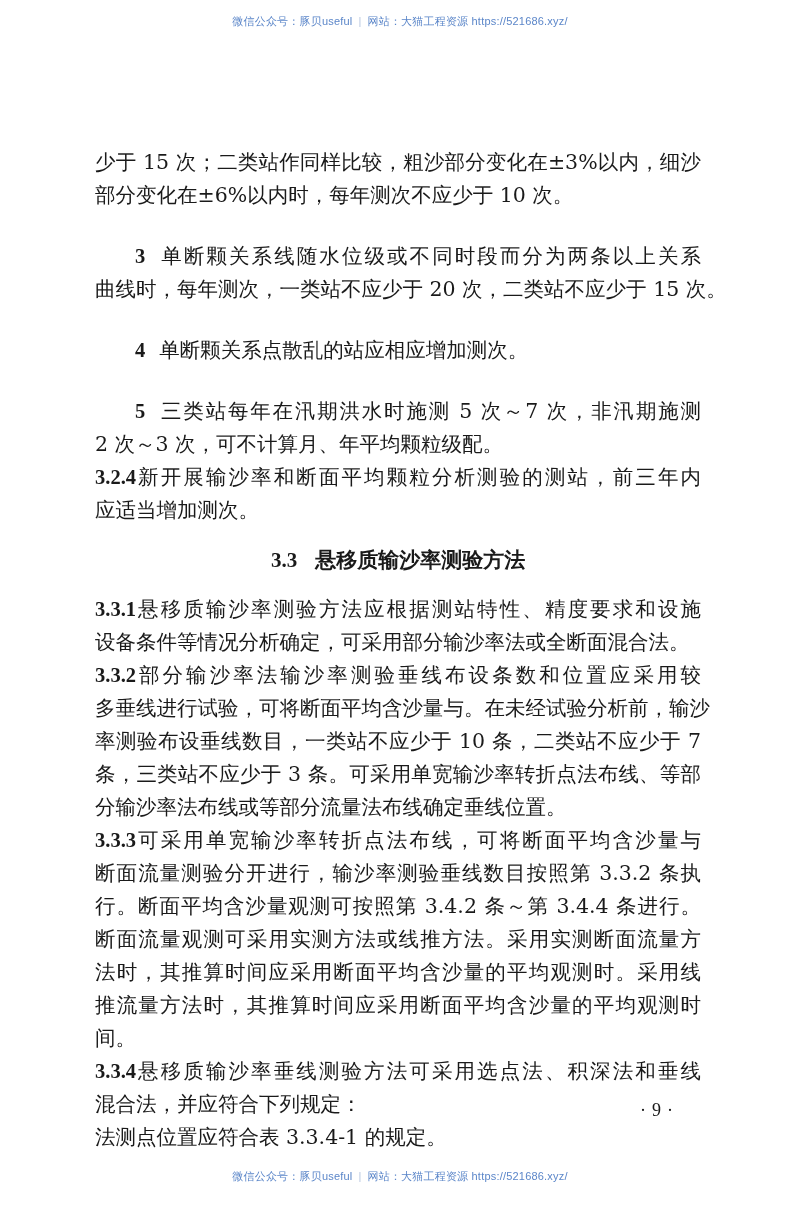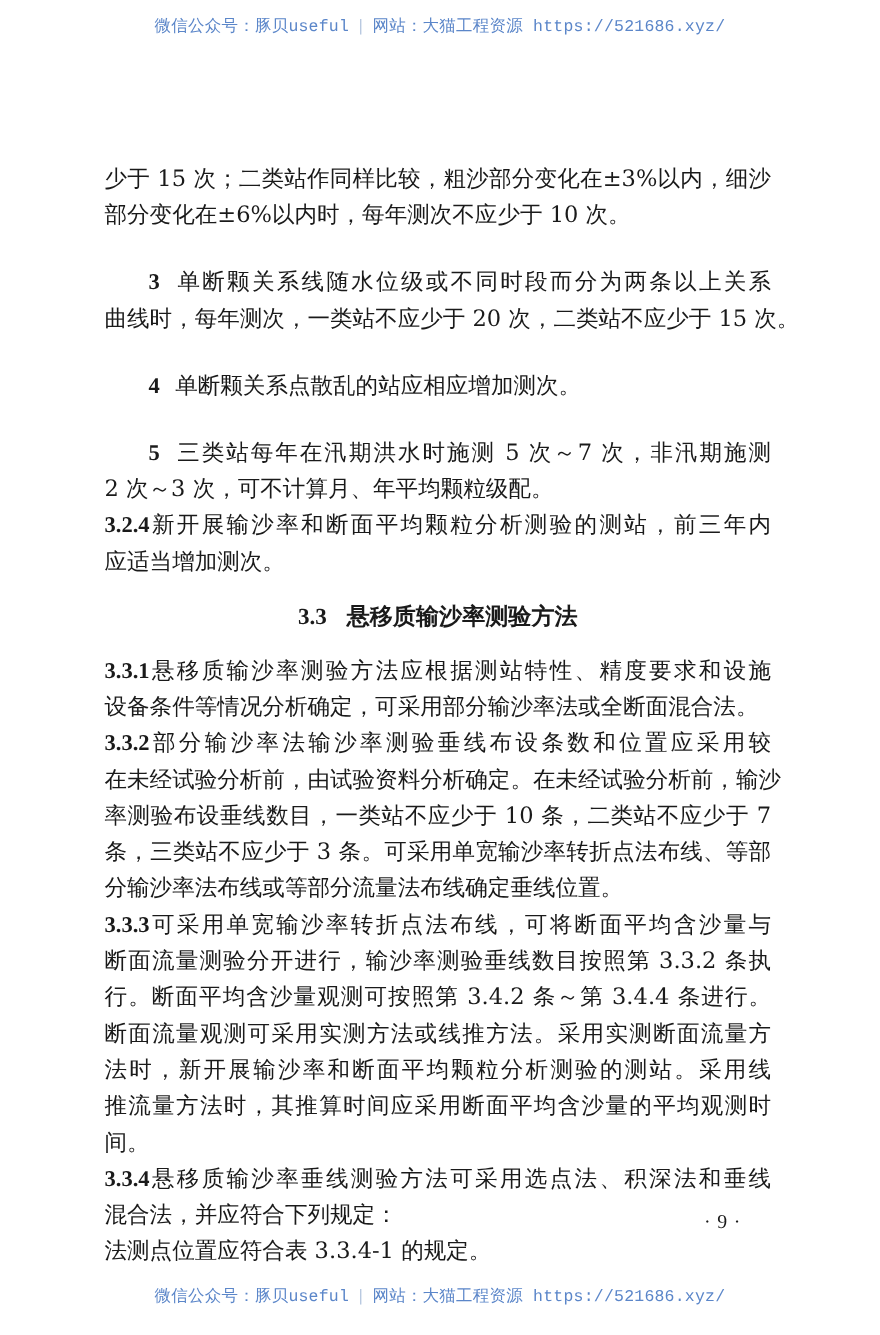--- a/index.html
+++ b/index.html
@@ -1,20 +1,20 @@
 <!DOCTYPE html>
 <html><head>
 <meta charset="utf-8">
 <style>
   html, body { margin: 0; padding: 0; background: #ffffff; }
   body { width: 800px; height: 1214px; position: relative; overflow: hidden;
          font-family: "DejaVu Serif", "Liberation Serif", serif; color: #1a1a1a; }
   .watermark { position: absolute; left: 0; width: 800px; text-align: center;
-               font-size: 15px; color: #5b86c9; letter-spacing: 0.2px;
-               font-family: Liberation Mono, monospace; }
+               font-size: 11px; color: #5b86c9; letter-spacing: 0.2px;
+               font-family: Liberation Sans, sans-serif; }
   .watermark .sep { color: #b8c8e0; margin: 0 6px; }
   .wm-top { top: 14px; }
   .wm-bottom { top: 1169px; }
   .page { position: absolute; left: 95px; top: 146px; width: 606px; }
   .line { font-size: 20.5px; line-height: 33px; height: 33px; white-space: nowrap;
           text-align: justify; text-align-last: justify; }
   .line.last { text-align-last: left; }
   .indent { padding-left: 40px; margin-top: 28px; }
   .num { font-weight: bold; font-family: "Liberation Serif", serif; margin-right: 14px; }
   .clause { font-weight: bold; font-family: Liberation Serif, serif; }
@@ -45,30 +45,30 @@
 
   <div class="line"><span class="clause">3.2.4</span><span>新开展输沙率和断面平均颗粒分析测验的测站，前三年内</span></div>
   <div class="line last">应适当增加测次。</div>
 
   <div class="line heading"><span class="hnum">3.3</span><span>悬移质输沙率测验方法</span></div>
 
   <div class="line"><span class="clause">3.3.1</span><span>悬移质输沙率测验方法应根据测站特性、精度要求和设施</span></div>
   <div class="line last">设备条件等情况分析确定，可采用部分输沙率法或全断面混合法。</div>
 
   <div class="line"><span class="clause">3.3.2</span><span>部分输沙率法输沙率测验垂线布设条数和位置应采用较</span></div>
-  <div class="line">在未经试验分析前，由试验资料分析确定。在未经试验分析前，输沙</div>
+  <div class="line">多垂线进行试验，可将断面平均含沙量与。在未经试验分析前，输沙</div>
   <div class="line">率测验布设垂线数目，一类站不应少于 10 条，二类站不应少于 7</div>
   <div class="line">条，三类站不应少于 3 条。可采用单宽输沙率转折点法布线、等部</div>
   <div class="line last">分输沙率法布线或等部分流量法布线确定垂线位置。</div>
 
   <div class="line"><span class="clause">3.3.3</span><span>可采用单宽输沙率转折点法布线，可将断面平均含沙量与</span></div>
   <div class="line">断面流量测验分开进行，输沙率测验垂线数目按照第 3.3.2 条执</div>
   <div class="line">行。断面平均含沙量观测可按照第 3.4.2 条～第 3.4.4 条进行。</div>
   <div class="line">断面流量观测可采用实测方法或线推方法。采用实测断面流量方</div>
-  <div class="line">法时，新开展输沙率和断面平均颗粒分析测验的测站。采用线</div>
+  <div class="line">法时，其推算时间应采用断面平均含沙量的平均观测时。采用线</div>
   <div class="line">推流量方法时，其推算时间应采用断面平均含沙量的平均观测时</div>
   <div class="line last">间。</div>
 
   <div class="line"><span class="clause">3.3.4</span><span>悬移质输沙率垂线测验方法可采用选点法、积深法和垂线</span></div>
   <div class="line last">混合法，并应符合下列规定：</div>
 
   <div class="line last">法测点位置应符合表 3.3.4-1 的规定。</div>
 </div>
 
 <div class="pageno">·9·</div>

